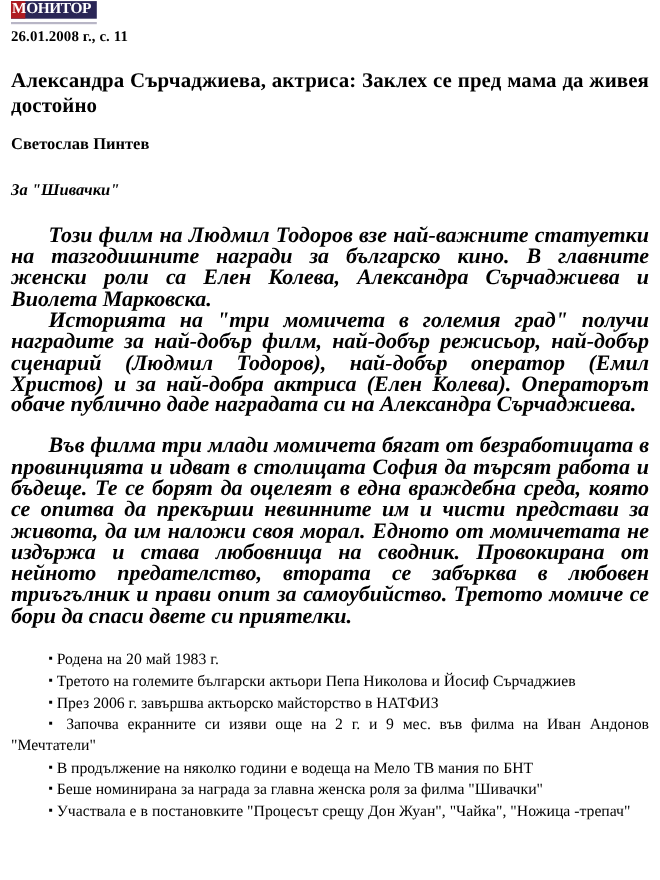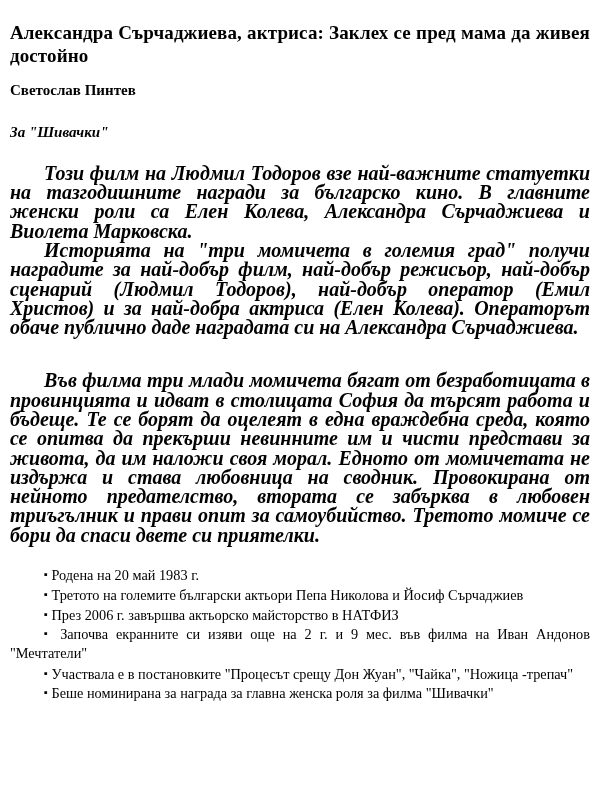--- a/index.html
+++ b/index.html
@@ -110,21 +110,21 @@
     line-height: 19.3px;
     text-align: justify;
     text-align-last: left;
     text-indent: 34px;
     margin: 0;
   }
   .body-para.first {
     margin-top: 22px;
   }
   .body-para.gap {
-    margin-top: 34px;
+    margin-top: 18px;
   }
 
   
   .facts {
     margin-top: 20px;
   }
   .fact {
     font-weight: normal;
     font-style: normal;
     font-size: 14.3px;
@@ -138,33 +138,42 @@
     font-size: 11px;
     vertical-align: 1.5px;
     letter-spacing: 0;
   }
 </style>
 </head>
 <body>
 
 <div class="page">
 
+  <div class="masthead">
+    <div class="logo" style="background: rgb(42, 38, 86);">
+      <div class="logo-red" style="background: rgb(176, 28, 34);"></div>
+      <div class="logo-text">МОНИТОР</div>
+    </div>
+    <div class="logo-underline"></div>
+    <div class="dateline">26.01.2008 г., с. 11</div>
+  </div>
 
   <h1 class="headline">Александра Сърчаджиева, актриса: Заклех се пред мама да живея достойно</h1>
 
   <div class="byline">Светослав Пинтев</div>
 
   <div class="subtitle">За "Шивачки"</div>
 
   <p class="body-para first">Този филм на Людмил Тодоров взе най-важните статуетки на тазгодишните награди за българско кино. В главните женски роли са Елен Колева, Александра Сърчаджиева и Виолета Марковска.</p>
   <p class="body-para">Историята на "три момичета в големия град" получи наградите за най-добър филм, най-добър режисьор, най-добър сценарий (Людмил Тодоров), най-добър оператор (Емил Христов) и за най-добра актриса (Елен Колева). Операторът обаче публично даде наградата си на Александра Сърчаджиева.</p>
   <p class="body-para gap">Във филма три млади момичета бягат от безработицата в провинцията и идват в столицата София да търсят работа и бъдеще. Те се борят да оцелеят в една враждебна среда, която се опитва да прекърши невинните им и чисти представи за живота, да им наложи своя морал. Едното от момичетата не издържа и става любовница на сводник. Провокирана от нейното предателство, втората се забърква в любовен триъгълник и прави опит за самоубийство. Третото момиче се бори да спаси двете си приятелки.</p>
 
   <div class="facts">
     <p class="fact"><span class="bullet">▪</span> <span>Родена на 20 май 1983 г.</span></p>
     <p class="fact"><span class="bullet">▪</span> <span>Третото на големите български актьори Пепа Николова и Йосиф Сърчаджиев</span></p>
     <p class="fact"><span class="bullet">▪</span> <span>През 2006 г. завършва актьорско майсторство в НАТФИЗ</span></p>
     <p class="fact"><span class="bullet">▪</span> <span>Започва екранните си изяви още на 2 г. и 9 мес. във филма на Иван Андонов "Мечтатели"</span></p>
+    <p class="fact"><span class="bullet">▪</span> <span>В продължение на няколко години  е водеща на Мело ТВ мания по БНТ</span></p>
+    <p class="fact"><span class="bullet">▪</span> <span>Беше номинирана за награда за главна женска роля за филма "Шивачки"</span></p>
     <p class="fact"><span class="bullet">▪</span> <span>Участвала е в постановките "Процесът срещу Дон Жуан", "Чайка", "Ножица -трепач"</span></p>
-    <p class="fact"><span class="bullet">▪</span> <span>Беше номинирана за награда за главна женска роля за филма "Шивачки"</span></p>
   </div>
 
 </div>
 
 </body></html>

